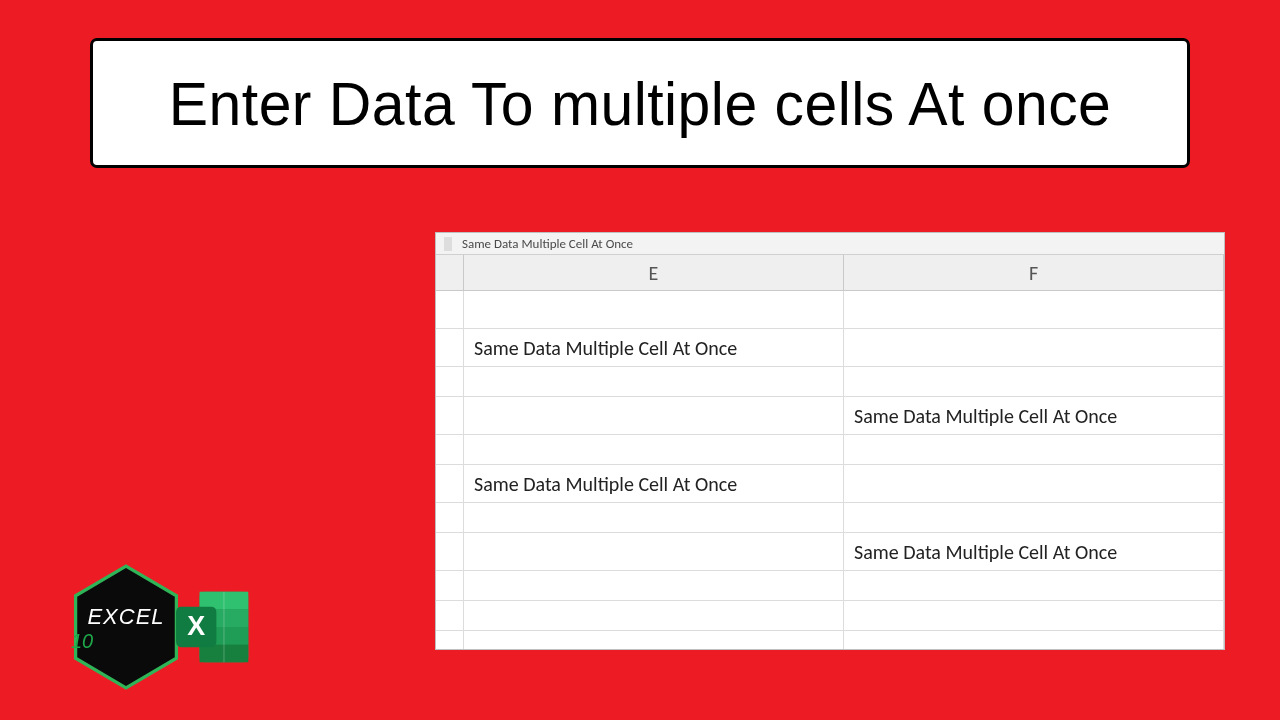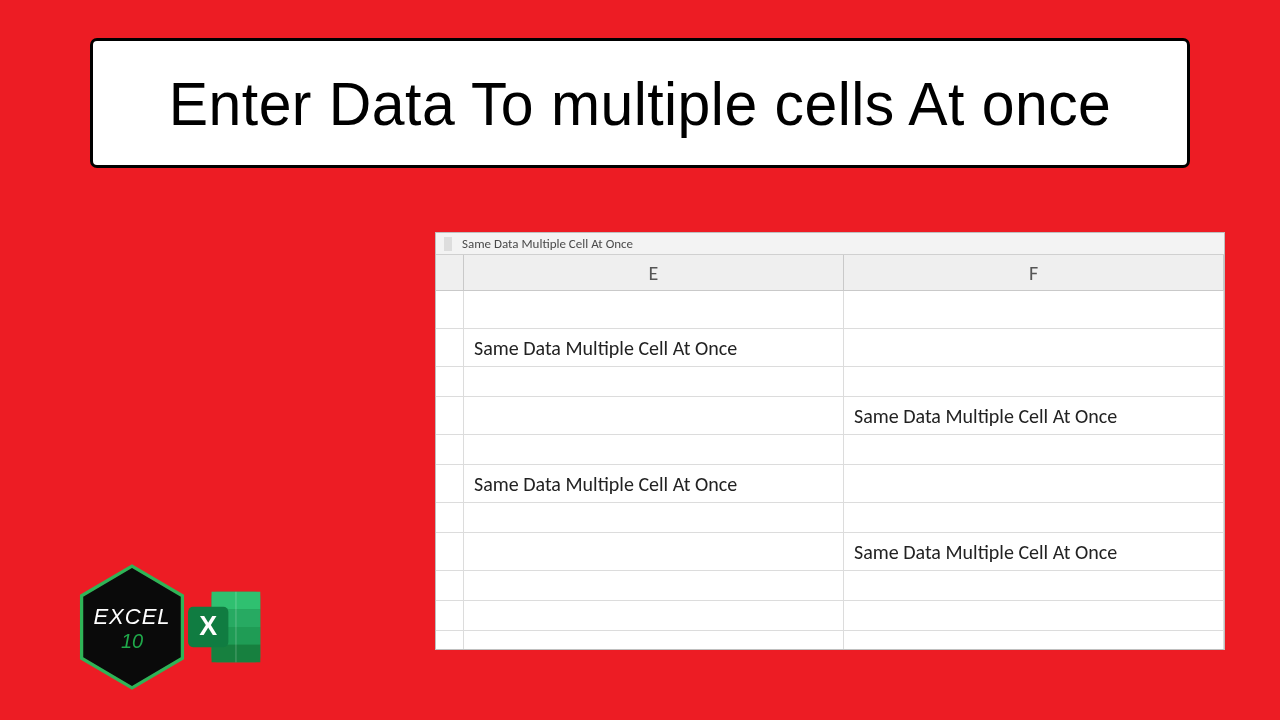--- a/index.html
+++ b/index.html
@@ -101,25 +101,24 @@
     align-items: center;
     padding-left: 10px;
     font-size: 20px;
     color: #222;
   }
   .grid-row.short { height: 30px; }
 
   
   .logo-cluster {
     position: absolute;
-    left: 77px;
+    left: 71px;
     top: 564px;
     display: flex;
     align-items: center;
-    gap: 6px;
   }
   .hex {
     width: 110px;
     height: 126px;
     position: relative;
   }
   .hex svg { width: 100%; height: 100%; display: block; }
   .hex-label-top {
     position: absolute;
     top: 40px;
@@ -128,21 +127,21 @@
     font-family: Impact, "Arial Black", sans-serif;
     font-size: 22px;
     font-style: italic;
     color: #fff;
     letter-spacing: 1px;
   }
   .hex-label-bot {
     position: absolute;
     top: 66px;
     left: 0; right: 0;
-    text-align: center;
+    text-align: left;
     font-family: Impact, "Arial Black", sans-serif;
     font-size: 20px;
     font-style: italic;
     color: #1fa84a;
   }
 
   .excel-icon {
     width: 84px;
     height: 84px;
     position: relative;

